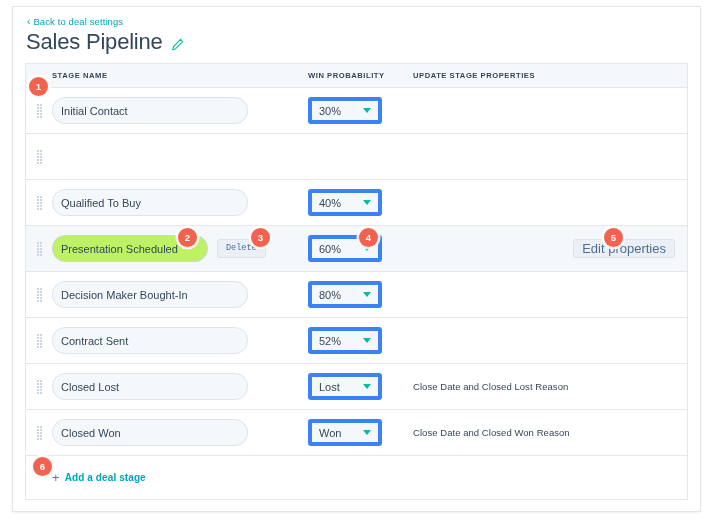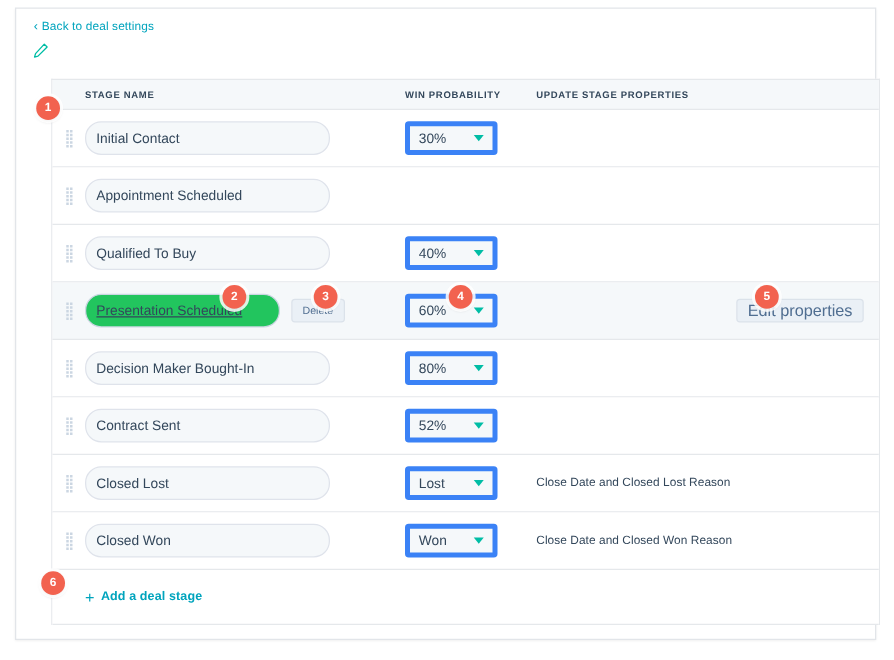--- a/index.html
+++ b/index.html
@@ -76,21 +76,21 @@
     width: 13px;
     height: 13px;
     display: block;
     margin-top: 4px;
     cursor: pointer;
   }
 
   
   .table {
     position: absolute;
-    left: 28px;
+    left: 12px;
     top: 56px;
     width: 663px;
     border: 1px solid #e5e8eb;
     border-bottom: none;
     box-sizing: border-box;
     background: #fff;
   }
   .table-head {
     height: 24px;
     background: #f5f8fa;
@@ -154,36 +154,35 @@
     border: 1px solid #dfe3eb;
     border-radius: 13px;
     background: #f5f8fa;
     color: #33475b;
     font-size: 11px;
     font-family: "Liberation Sans", sans-serif;
     padding: 0 8px;
     outline: none;
   }
   .row.active .stage-input {
-    background: #22c55e;
+    background: #bef264;
     width: 156px;
     border-color: #cbd6e2;
-    text-decoration: underline;
   }
 
   .delete-btn {
     margin-left: 9px;
     height: 19px;
     padding: 0 8px;
     font-size: 8.5px;
     color: #506e91;
     background: #eaf0f6;
     border: 1px solid #dbe2ea;
     border-radius: 3px;
-    font-family: Liberation Sans, sans-serif;
+    font-family: Liberation Mono, monospace;
     cursor: pointer;
     line-height: 17px;
   }
 
   
   .prob-select {
     width: 74px;
     height: 27px;
     box-sizing: border-box;
     border: 4px solid #3b82f6;
@@ -291,20 +290,21 @@
 
 <div id="screen">
   <div id="page-frame">
 
     <div class="back-link">
       <span class="back-chevron">‹</span>
       <span>Back to deal settings</span>
     </div>
 
     <div class="title-row">
+      <span class="page-title">Sales Pipeline</span>
       <svg class="pencil-icon" viewBox="0 0 16 16">
         <path d="M11.6 1.6 L14.4 4.4 L5.4 13.4 L2 14.4 L3 11 Z" fill="none" stroke="#00bda5" stroke-width="1.3" stroke-linejoin="round"></path>
       </svg>
     </div>
 
     <div class="table">
 
       <div class="table-head">
         <div class="col-handle"></div>
         <div class="th col-name">STAGE NAME</div>
@@ -348,23 +348,20 @@
                 <i></i>
                 <i></i>
                 <i></i>
                 <i></i>
                 <i></i>
                 <i></i>
                 <i></i>
                 <i></i>
                 <i></i>
               </div>
-            </div>
-            <div class="col-name" style="display: flex; align-items: center;">
-              <input class="stage-input" type="text" value="Appointment Scheduled" style="">
             </div>
             <div class="props-cell">
               <span class="props-text"></span>
             </div>
           </div>
           <div class="row">
             <div class="drag-handle">
               <div class="drag-dots">
                 <i></i>
                 <i></i>

